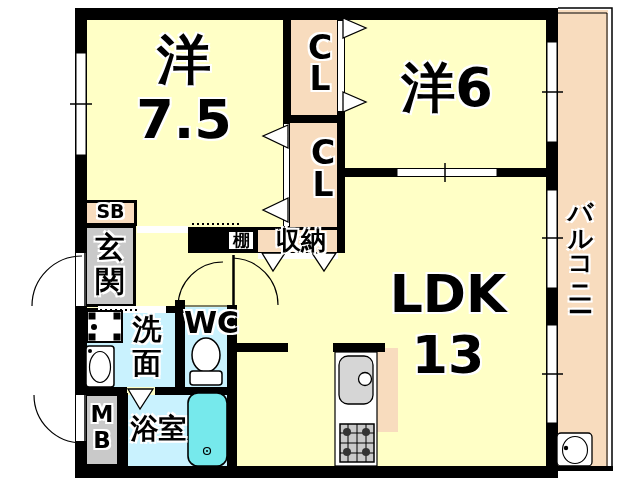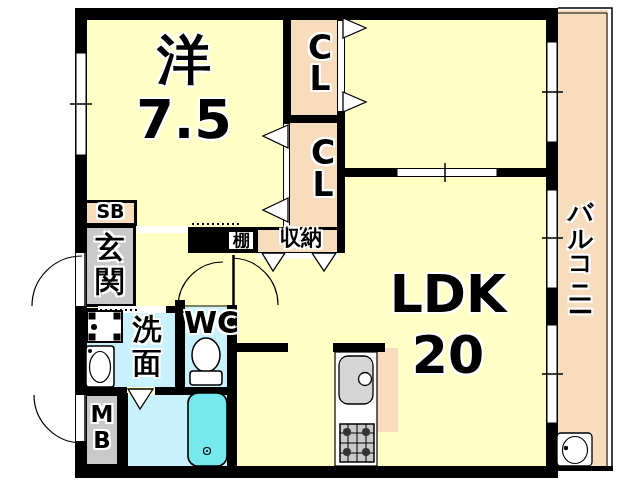--- a/index.html
+++ b/index.html
@@ -173,31 +173,33 @@
 
     <g>
       <rect x="557" y="433" width="35" height="33" rx="4" fill="#fff" stroke="#000" stroke-width="1.3"></rect>
       <ellipse cx="575" cy="450" rx="12.5" ry="13.5" fill="#fff" stroke="#000" stroke-width="1.1"></ellipse>
       <circle cx="566" cy="448" r="2.2" fill="#000"></circle>
     </g>
   </svg>
 
   <div class="lbl" style="left:114px;top:30px;width:140px;font-size:54px;line-height:1.12;">洋
 7.5</div>
+  <div class="lbl" style="left:377px;top:58px;width:140px;font-size:54px;line-height:1.1;">洋6</div>
   <div class="lbl" style="left:368px;top:264px;width:160px;font-size:52px;line-height:1.18;">LDK
-20</div>
+13</div>
   <div class="lbl" style="left:295px;top:33px;width:50px;font-size:33px;line-height:0.93;">C
 L</div>
   <div class="lbl" style="left:298px;top:137px;width:50px;font-size:33px;line-height:0.98;">C
 L</div>
-  <div class="lbl" style="left:262px;top:228px;width:78px;font-size:21px;line-height:1;">収納</div>
+  <div class="lbl" style="left:262px;top:228px;width:78px;font-size:25px;line-height:1;">収納</div>
   <div class="lbl" style="left:228px;top:232px;width:27px;font-size:17px;line-height:1;text-shadow:none;">棚</div>
   <div class="lbl" style="left:88px;top:202px;width:45px;font-size:19px;line-height:1;">SB</div>
   <div class="lbl" style="left:92px;top:231px;width:36px;font-size:29px;line-height:1.16;">玄
 関</div>
   <div class="lbl" style="left:129px;top:313px;width:36px;font-size:29px;line-height:1.16;">洗
 面</div>
   <div class="lbl" style="left:184px;top:308px;width:44px;font-size:30px;line-height:1;">WC</div>
   <div class="lbl" style="left:88px;top:402px;width:28px;font-size:23px;line-height:1.12;">M
 B</div>
+  <div class="lbl" style="left:126px;top:415px;width:65px;font-size:28px;line-height:1;">浴室</div>
   <div class="lbl vert" style="left:568px;top:158px;height:165px;font-size:25px;line-height:1;">バルコニー</div>
 
 </div>
 
 </body></html>

